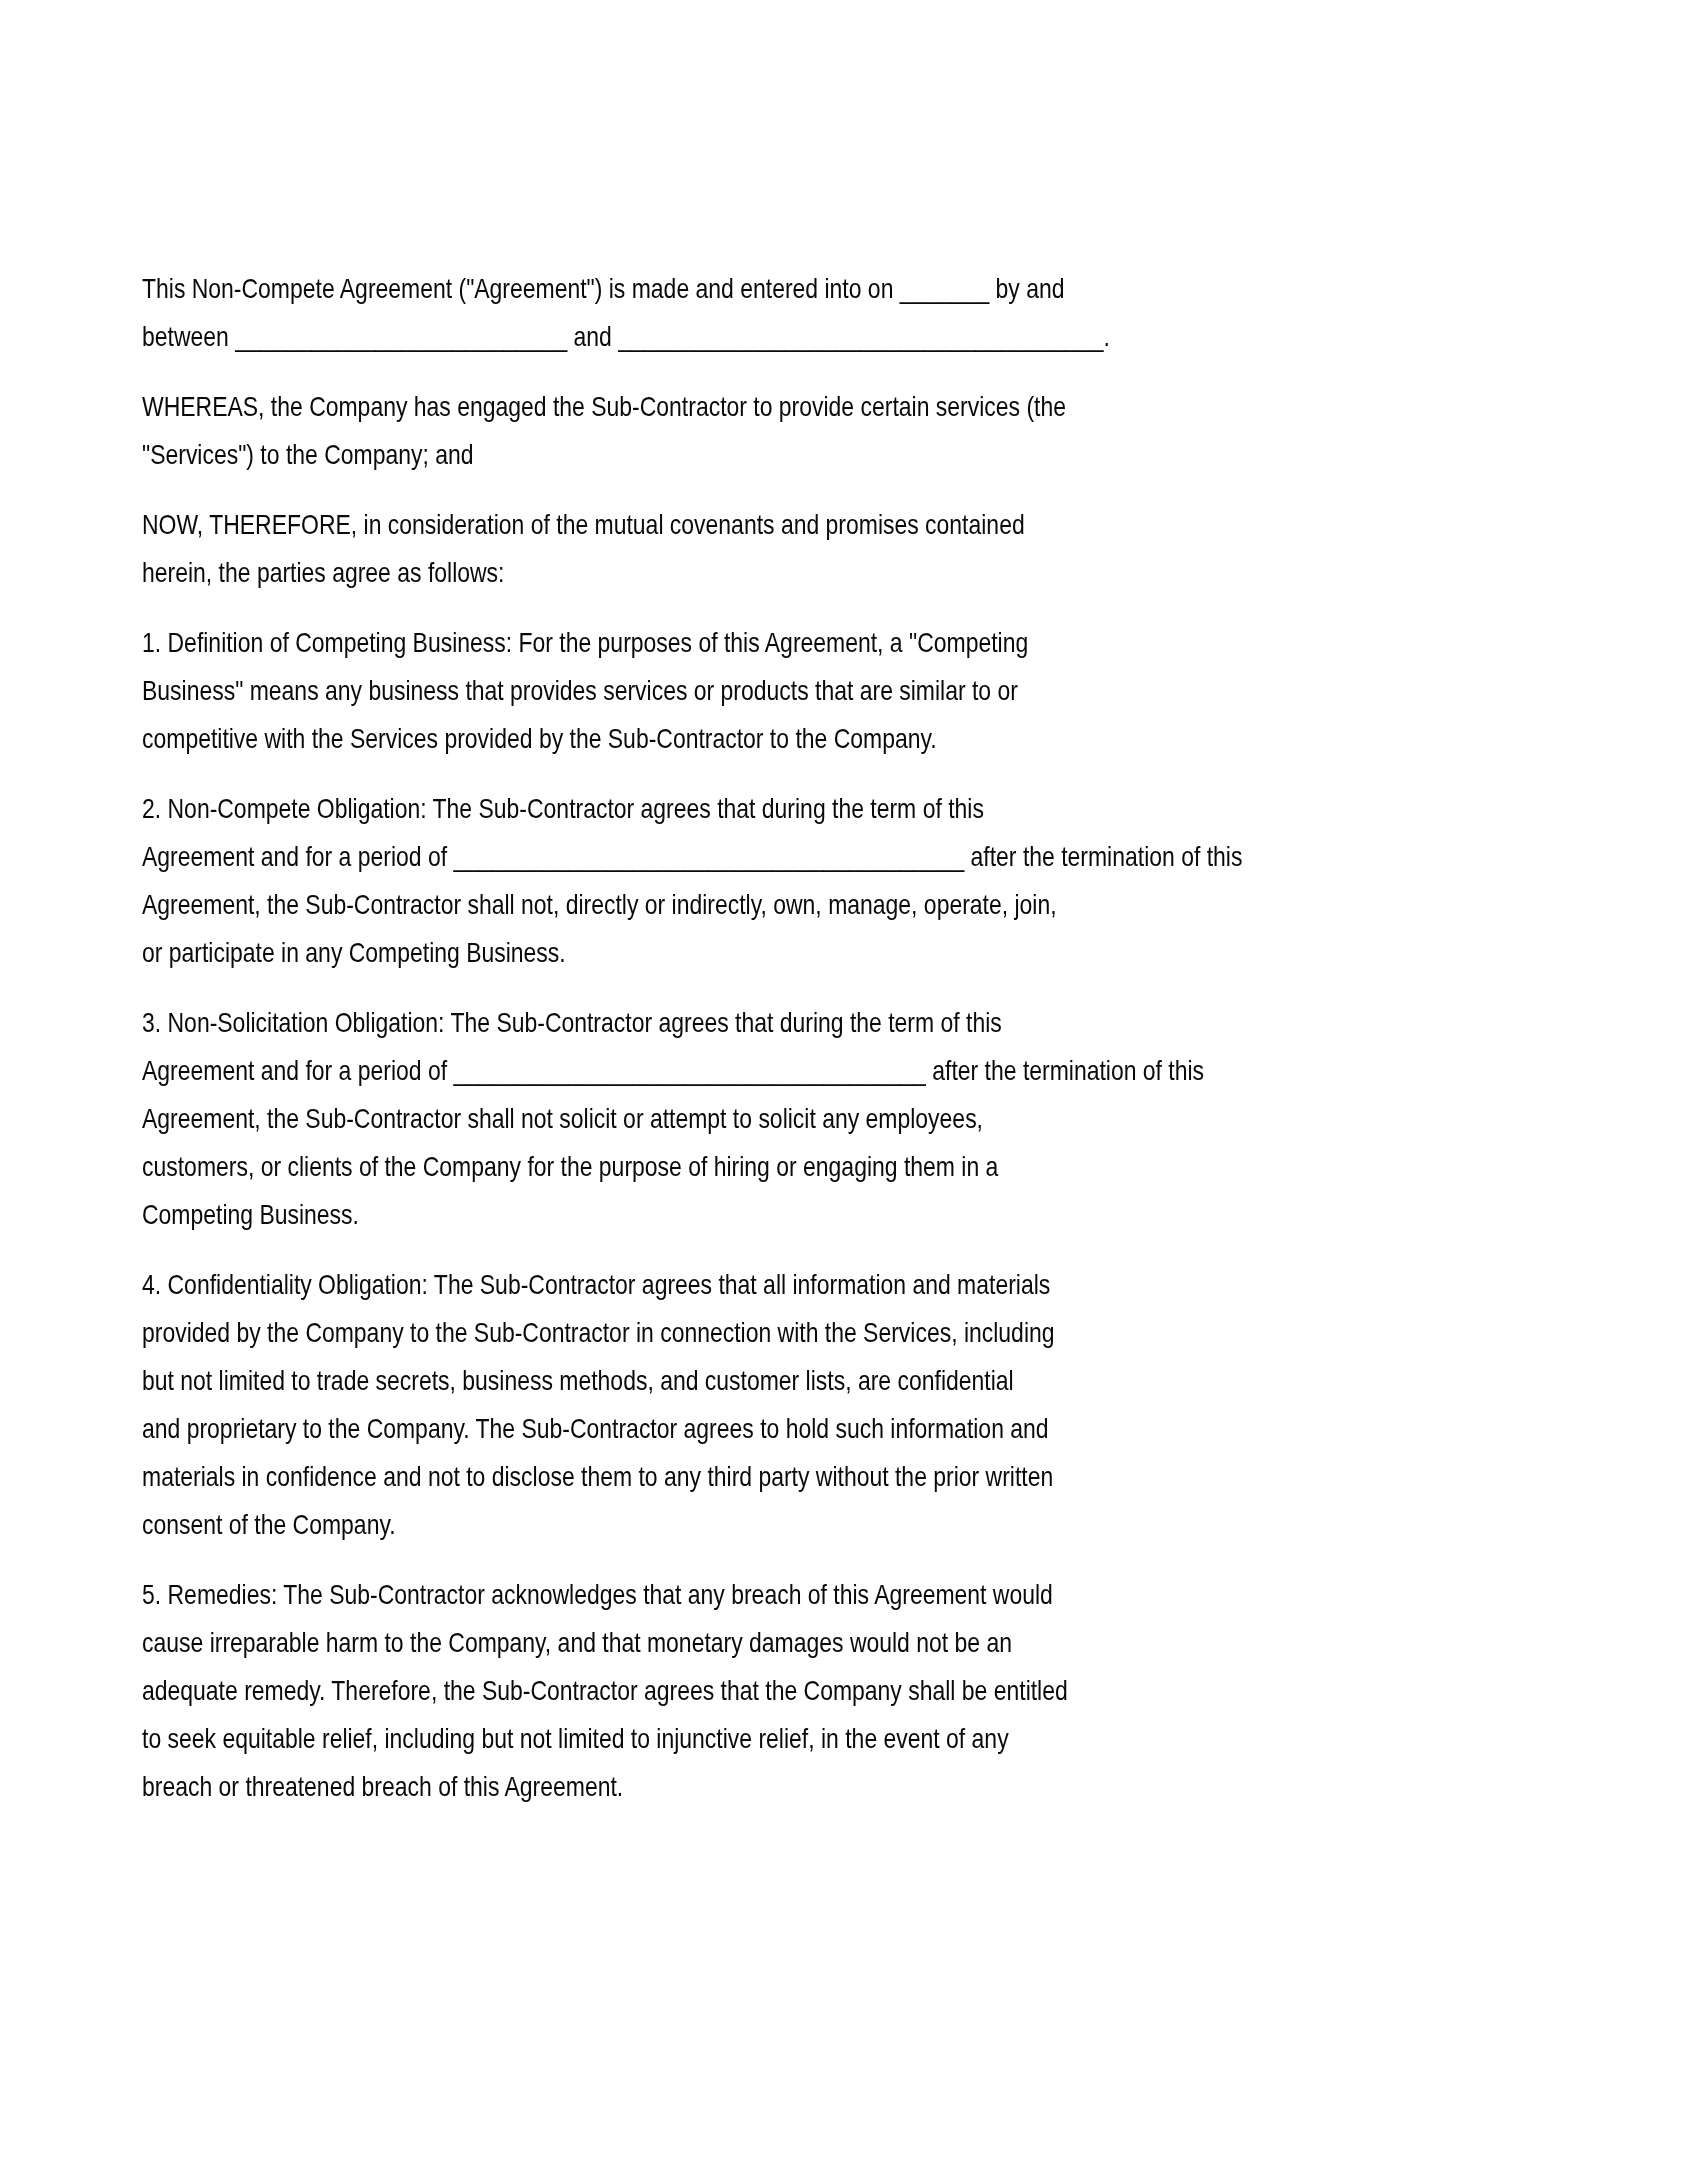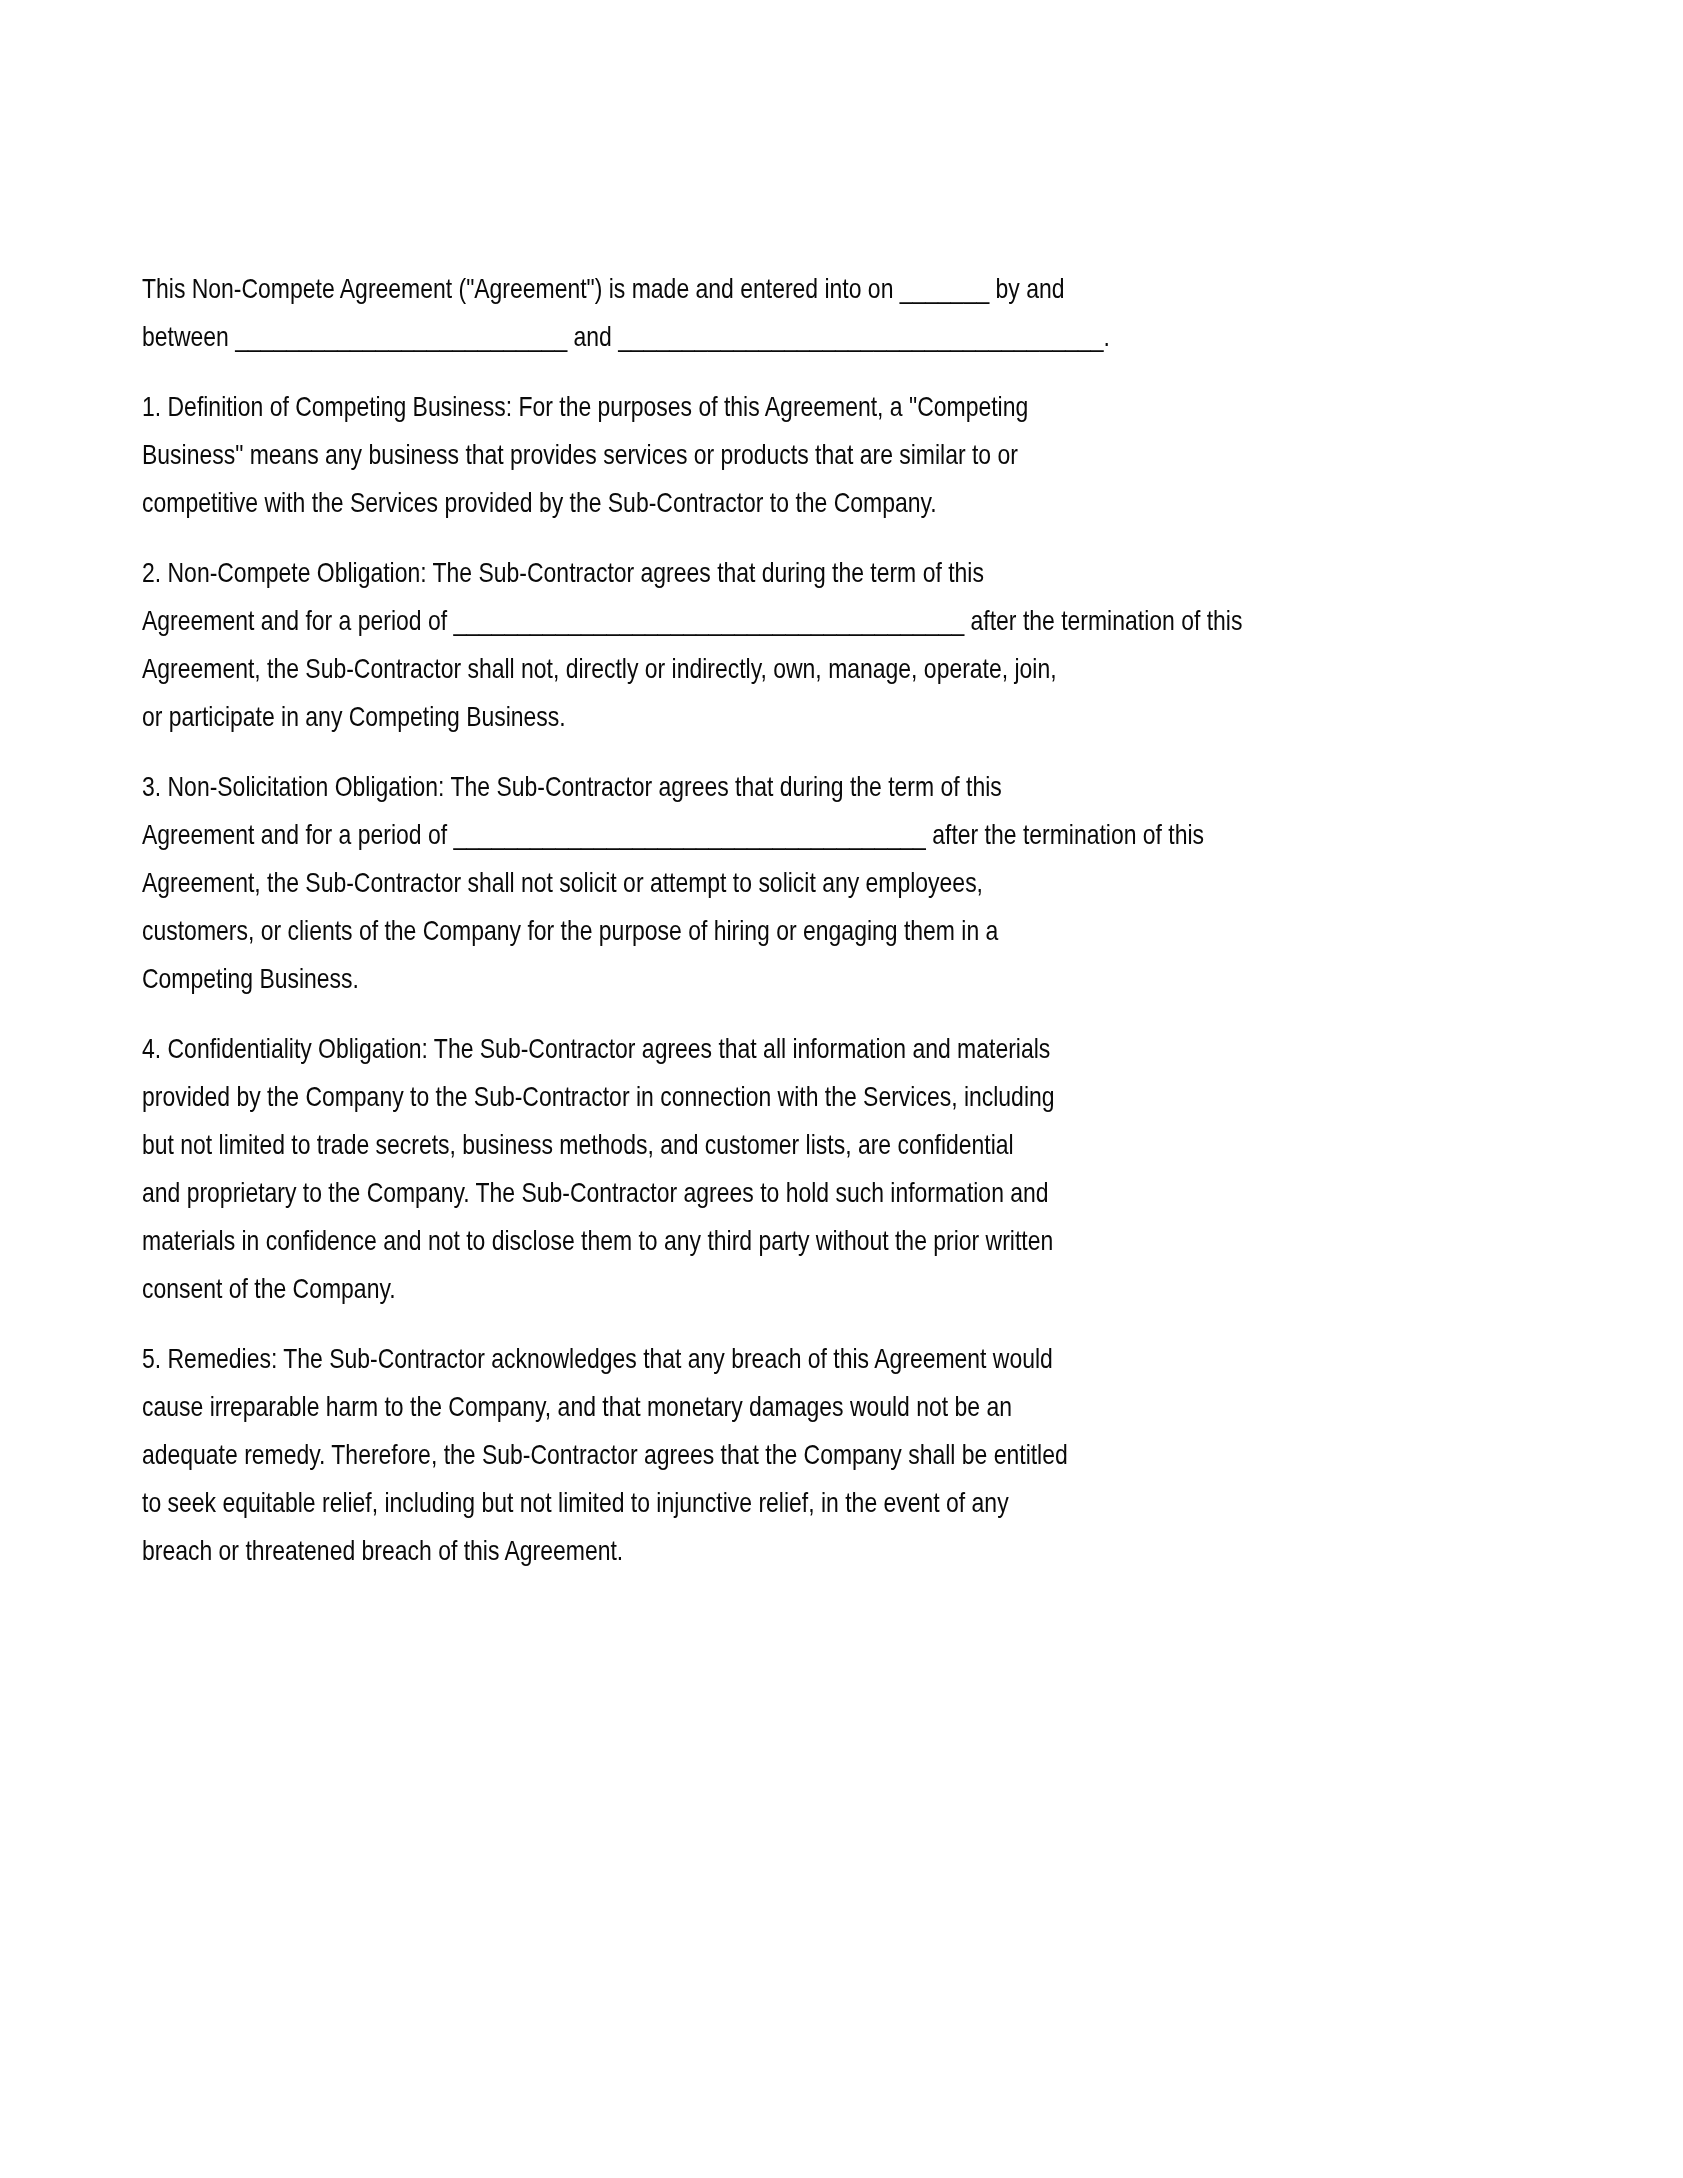--- a/index.html
+++ b/index.html
@@ -38,20 +38,28 @@
 </head>
 <body>
 
 <div class="page">
   <div class="doc-body">
       <div class="paragraph">
         <span class="doc-line">This Non-Compete Agreement ("Agreement") is made and entered into on _______ by and</span>
         <span class="doc-line">between __________________________ and ______________________________________.</span>
       </div>
       <div class="paragraph">
+        <span class="doc-line">WHEREAS, the Company has engaged the Sub-Contractor to provide certain services (the</span>
+        <span class="doc-line">"Services") to the Company; and</span>
+      </div>
+      <div class="paragraph">
+        <span class="doc-line">NOW, THEREFORE, in consideration of the mutual covenants and promises contained</span>
+        <span class="doc-line">herein, the parties agree as follows:</span>
+      </div>
+      <div class="paragraph">
         <span class="doc-line">1. Definition of Competing Business: For the purposes of this Agreement, a "Competing</span>
         <span class="doc-line">Business" means any business that provides services or products that are similar to or</span>
         <span class="doc-line">competitive with the Services provided by the Sub-Contractor to the Company.</span>
       </div>
       <div class="paragraph">
         <span class="doc-line">2. Non-Compete Obligation: The Sub-Contractor agrees that during the term of this</span>
         <span class="doc-line">Agreement and for a period of ________________________________________ after the termination of this</span>
         <span class="doc-line">Agreement, the Sub-Contractor shall not, directly or indirectly, own, manage, operate, join,</span>
         <span class="doc-line">or participate in any Competing Business.</span>
       </div>

